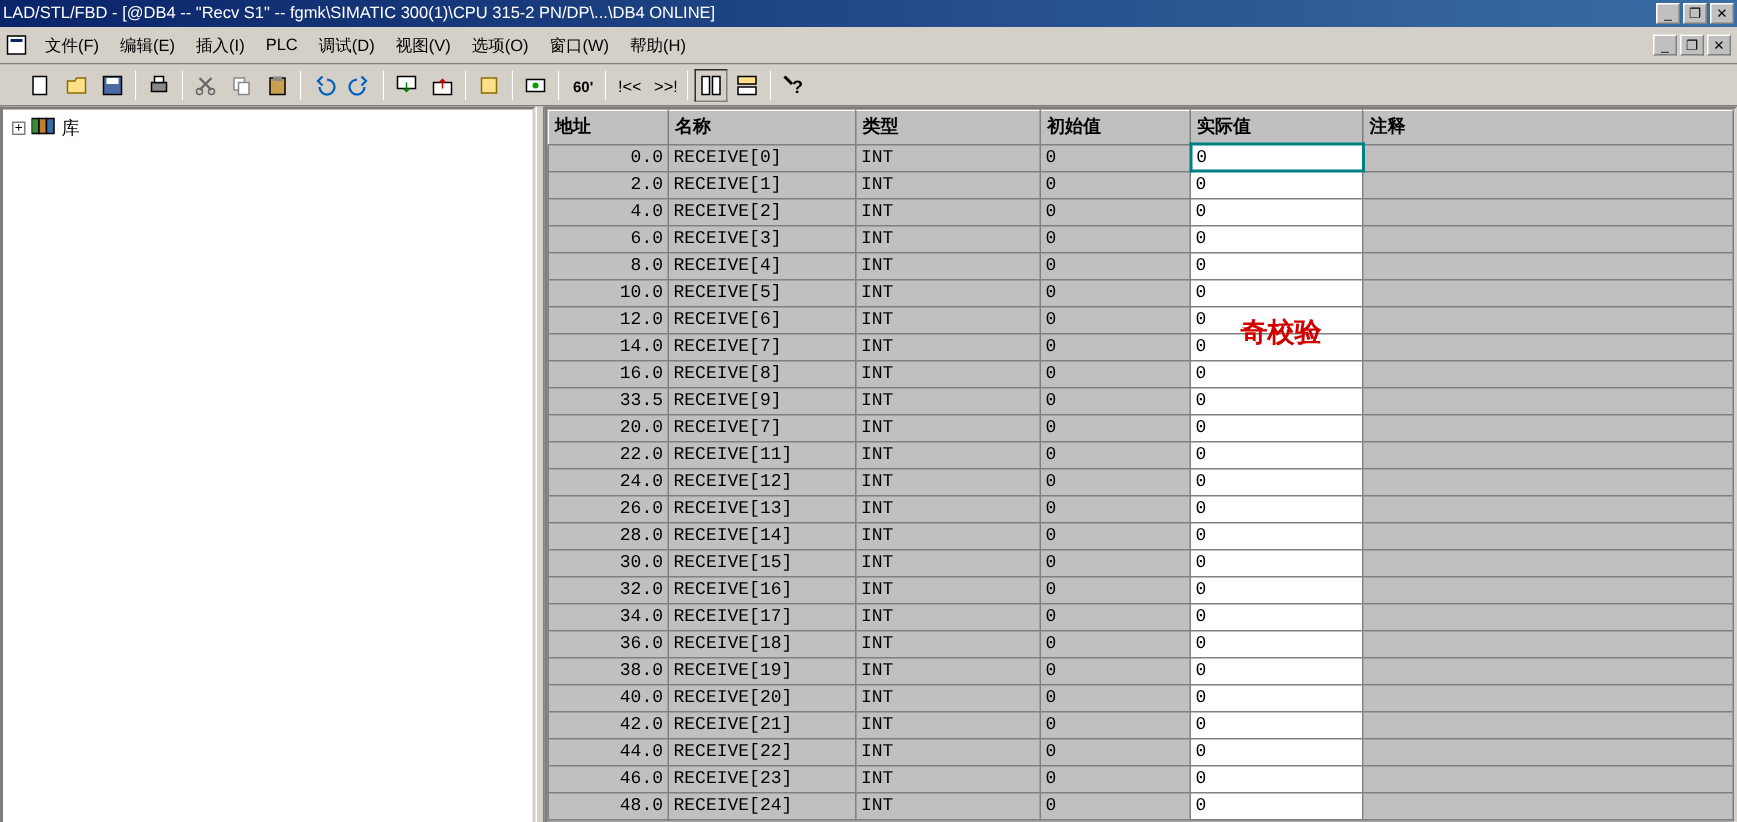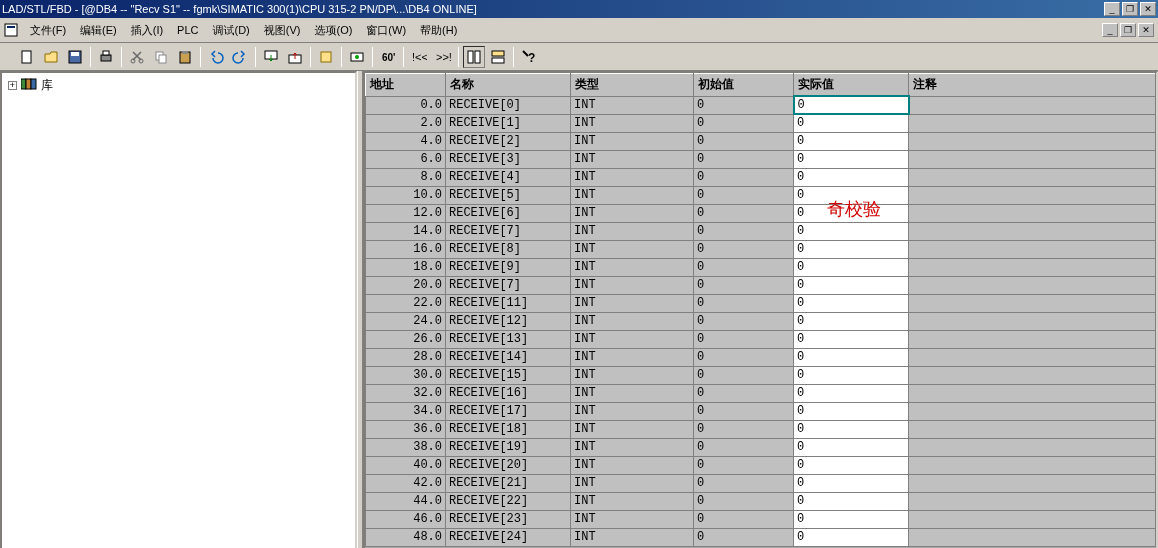--- a/index.html
+++ b/index.html
@@ -282,21 +282,21 @@
           </tr>
           <tr>
             <td class="addr">16.0</td>
             <td class="name">RECEIVE[8]</td>
             <td class="type">INT</td>
             <td class="init">0</td>
             <td class="actual">0</td>
             <td class="comment"></td>
           </tr>
           <tr>
-            <td class="addr">18.0</td>
+            <td class="addr">33.5</td>
             <td class="name">RECEIVE[9]</td>
             <td class="type">INT</td>
             <td class="init">0</td>
             <td class="actual">0</td>
             <td class="comment"></td>
           </tr>
           <tr>
             <td class="addr">20.0</td>
             <td class="name">RECEIVE[7]</td>
             <td class="type">INT</td>
@@ -411,15 +411,15 @@
           <tr>
             <td class="addr">48.0</td>
             <td class="name">RECEIVE[24]</td>
             <td class="type">INT</td>
             <td class="init">0</td>
             <td class="actual">0</td>
             <td class="comment"></td>
           </tr>
         </tbody>
     </table>
-    <div class="annotation" style="top: 124px; left: 462px;">奇校验</div>
+    <div class="annotation" style="top: 136px; left: 462px; font-weight: bold;">奇校验</div>
   </div>
 </div>
 
 </body></html>

